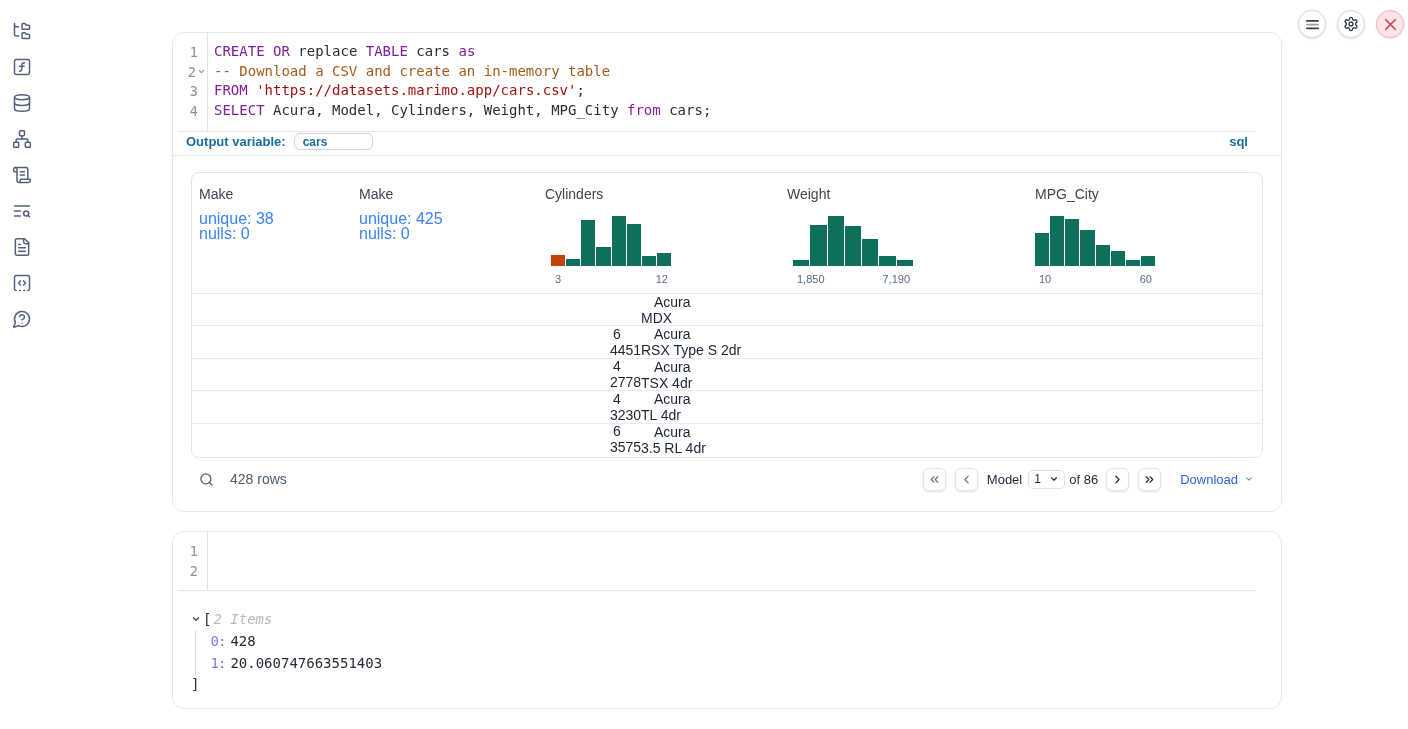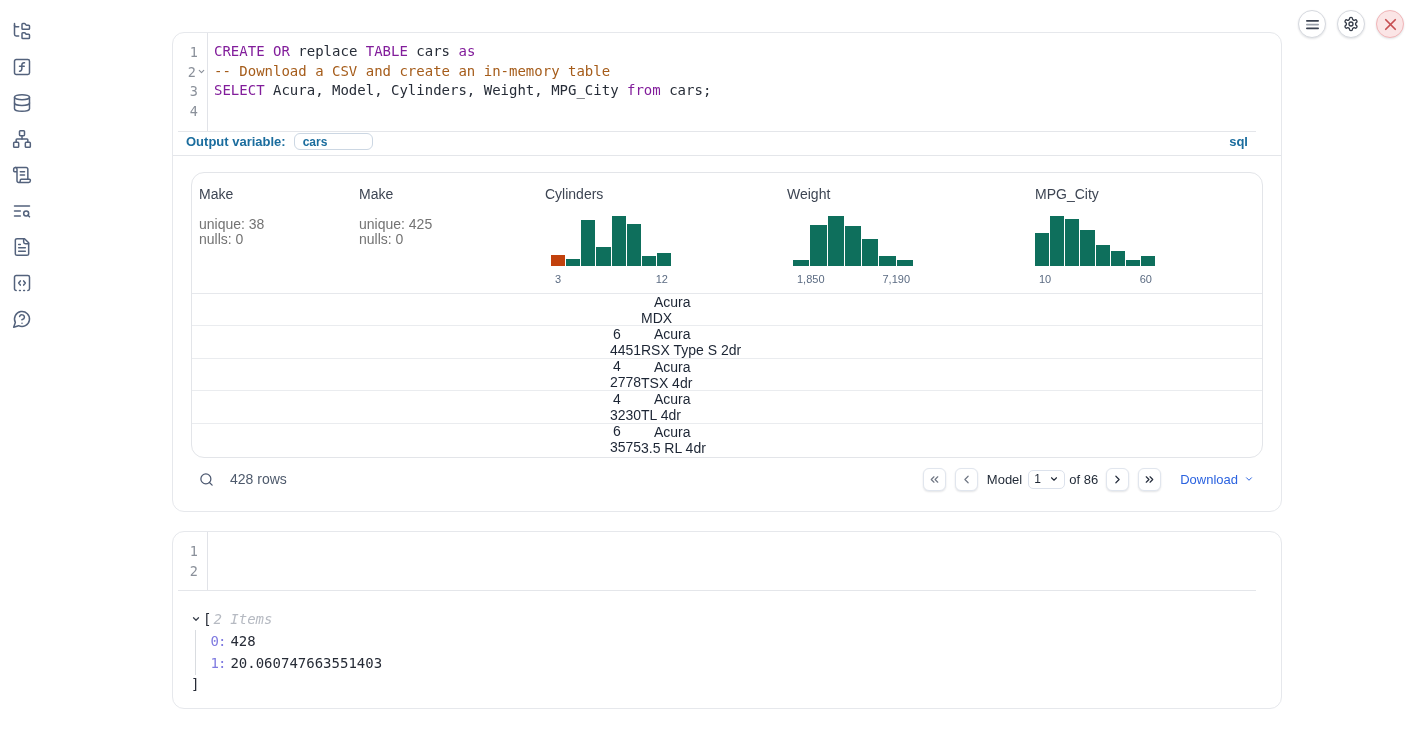--- a/index.html
+++ b/index.html
@@ -50,25 +50,25 @@
     border-bottom:1px solid #e4e6ea; }
   .sql-footer > * { position:relative; top:-1.5px; }
   .outvar-label { font-size:13px; font-weight:bold; color:#1b6d9e; }
   .outvar-input { margin-left:8px; width:79px; height:17px; border:1px solid #ccd7e3;
     border-radius:6px; background:#fff; display:flex; align-items:center; padding-left:8px;
     font-size:12px; font-weight:bold; color:#1b6d9e; }
   .lang-label { margin-left:auto; font-size:13px; font-weight:bold; color:#1b6d9e; }
 
   
   .output-area { padding:16px 18px 20px 18px; }
-  .table-box { border:1px solid #e3e5e9; border-radius:13px; height:286px; overflow:hidden; }
+  .table-box { border:1px solid #e3e5e9; border-radius:8px; height:286px; overflow:hidden; }
   .thead { display:flex; height:121px; border-bottom:1px solid #e6e8ec; }
   .th { padding:13px 7px 0 7px; }
   .th .col-label { font-size:14px; color:#3d4553; }
-  .th .col-stats { margin-top:15px; font-size:14px; line-height:15.5px; color:#737373; }
+  .th .col-stats { margin-top:9px; font-size:16px; line-height:15.5px; color:#3b82f6; }
   .hist { width:120px; margin-top:14px; }
   .hist .bars { display:flex; align-items:flex-end; gap:1px; height:50px; }
   .hist .bar { flex:1; }
   .hist .axis { display:flex; justify-content:space-between; margin-top:7px;
     font-size:11px; color:#5b6b82; padding:0 3px 0 4px; }
   .trow { display:flex; height:32.5px; border-bottom:1px solid #eaecef; align-items:center;flex-direction:column; }
   .trow:last-child { border-bottom:none; }
   .td { padding:0 7px; font-size:14px; color:#1c2534; white-space:nowrap; overflow:hidden; }
   .c0 { width:160px; flex:none; } .c1 { width:186px; flex:none; } .c2 { width:242px; flex:none; }
   .c3 { width:248px; flex:none; } .c4 { flex:1; }
@@ -229,20 +229,21 @@
             <div class="gutter-line">
               <span>3</span>
             </div>
             <div class="gutter-line">
               <span>4</span>
             </div>
           </div>
           <div class="code mono">
             <div class="code-line"><span class="tok-kw">CREATE</span><span> </span><span class="tok-kw">OR</span><span> replace </span><span class="tok-kw">TABLE</span><span> cars </span><span class="tok-kw">as</span></div>
             <div class="code-line"><span class="tok-com">-- Download a CSV and create an in-memory table</span></div>
+            <div class="code-line"><span class="tok-kw">FROM</span><span> </span><span class="tok-str">'https://datasets.marimo.app/cars.csv'</span><span>;</span></div>
             <div class="code-line"><span class="tok-kw">SELECT</span><span> Acura, Model, Cylinders, Weight, MPG_City </span><span class="tok-kw">from</span><span> cars;</span></div>
           </div>
         </div>
       <div class="gutter-sep"></div>
     </div>
     <div class="editor-underline"></div>
     <div class="sql-footer">
       <span class="outvar-label">Output variable:</span>
       <span class="outvar-input">cars</span>
       <span class="lang-label">sql</span>

